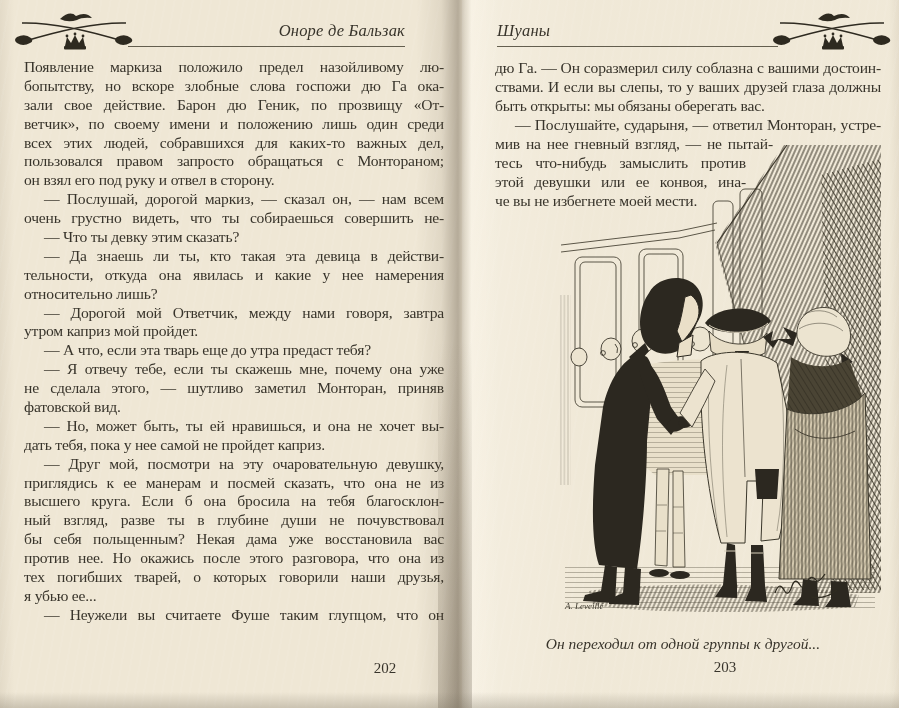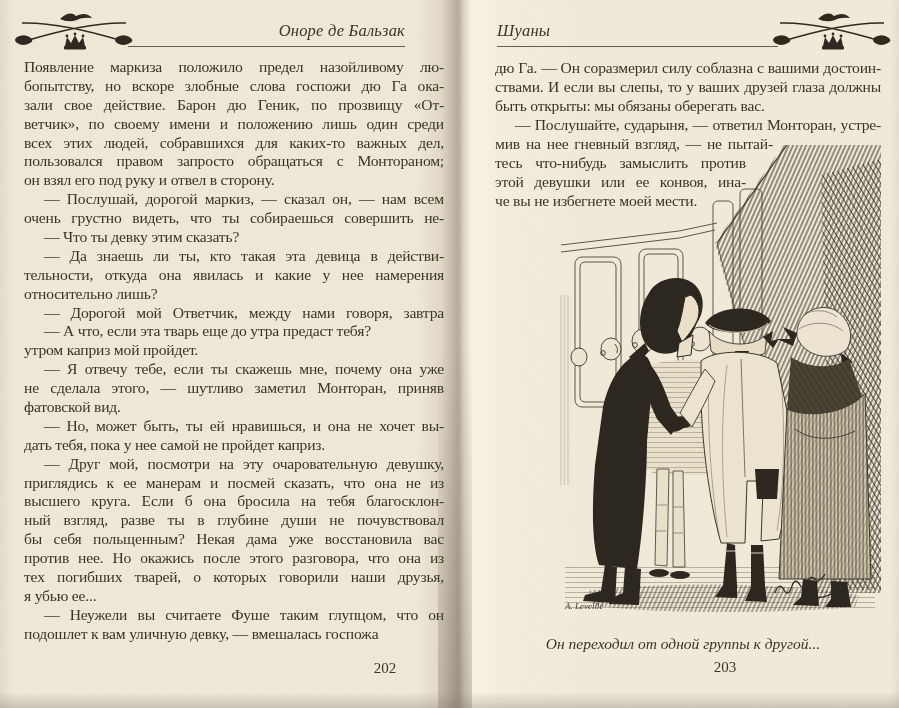--- a/index.html
+++ b/index.html
@@ -128,37 +128,36 @@
       <div class="bline just" style="">всех этих людей, собравшихся для каких-то важных дел,</div>
       <div class="bline just" style="">пользовался правом запросто обращаться с Монтораном;</div>
       <div class="bline" style="">он взял его под руку и отвел в сторону.</div>
       <div class="bline ind just" style="">— Послушай, дорогой маркиз, — сказал он, — нам всем</div>
       <div class="bline just" style="">очень грустно видеть, что ты собираешься совершить не-</div>
       <div class="bline ind" style="">— Что ты девку этим сказать?</div>
       <div class="bline ind just" style="">— Да знаешь ли ты, кто такая эта девица в действи-</div>
       <div class="bline just" style="">тельности, откуда она явилась и какие у нее намерения</div>
       <div class="bline" style="">относительно лишь?</div>
       <div class="bline ind just" style="">— Дорогой мой Ответчик, между нами говоря, завтра</div>
+      <div class="bline" style="">утром каприз мой пройдет.</div>
       <div class="bline ind" style="">— А что, если эта тварь еще до утра предаст тебя?</div>
-      <div class="bline" style="">утром каприз мой пройдет.</div>
       <div class="bline ind just" style="">— Я отвечу тебе, если ты скажешь мне, почему она уже</div>
       <div class="bline just" style="">не сделала этого, — шутливо заметил Монторан, приняв</div>
       <div class="bline" style="">фатовской вид.</div>
       <div class="bline ind just" style="">— Но, может быть, ты ей нравишься, и она не хочет вы-</div>
       <div class="bline" style="">дать тебя, пока у нее самой не пройдет каприз.</div>
       <div class="bline ind just" style="">— Друг мой, посмотри на эту очаровательную девушку,</div>
       <div class="bline just" style="">приглядись к ее манерам и посмей сказать, что она не из</div>
       <div class="bline just" style="">высшего круга. Если б она бросила на тебя благосклон-</div>
       <div class="bline just" style="">ный взгляд, разве ты в глубине души не почувствовал</div>
       <div class="bline just" style="">бы себя польщенным? Некая дама уже восстановила вас</div>
       <div class="bline just" style="">против нее. Но окажись после этого разговора, что она из</div>
       <div class="bline just" style="">тех погибших тварей, о которых говорили наши друзья,</div>
       <div class="bline" style="">я убью ее...</div>
       <div class="bline ind just" style="">— Неужели вы считаете Фуше таким глупцом, что он</div>
-      <div class="bline" style="">подошлет к вам уличную девку, — вмешалась госпожа</div>
     </div>
   <div class="body-text right">
       <div class="bline just" style="">дю Га. — Он соразмерил силу соблазна с вашими достоин-</div>
       <div class="bline just" style="">ствами. И если вы слепы, то у ваших друзей глаза должны</div>
       <div class="bline" style="">быть открыты: мы обязаны оберегать вас.</div>
       <div class="bline ind just" style="">— Послушайте, сударыня, — ответил Монторан, устре-</div>
       <div class="bline just w72" style="">мив на нее гневный взгляд, — не пытай-</div>
       <div class="bline just w65" style="">тесь что-нибудь замыслить против</div>
       <div class="bline just w65" style="">этой девушки или ее конвоя, ина-</div>
       <div class="bline w65" style="">че вы не избегнете моей мести.</div>

